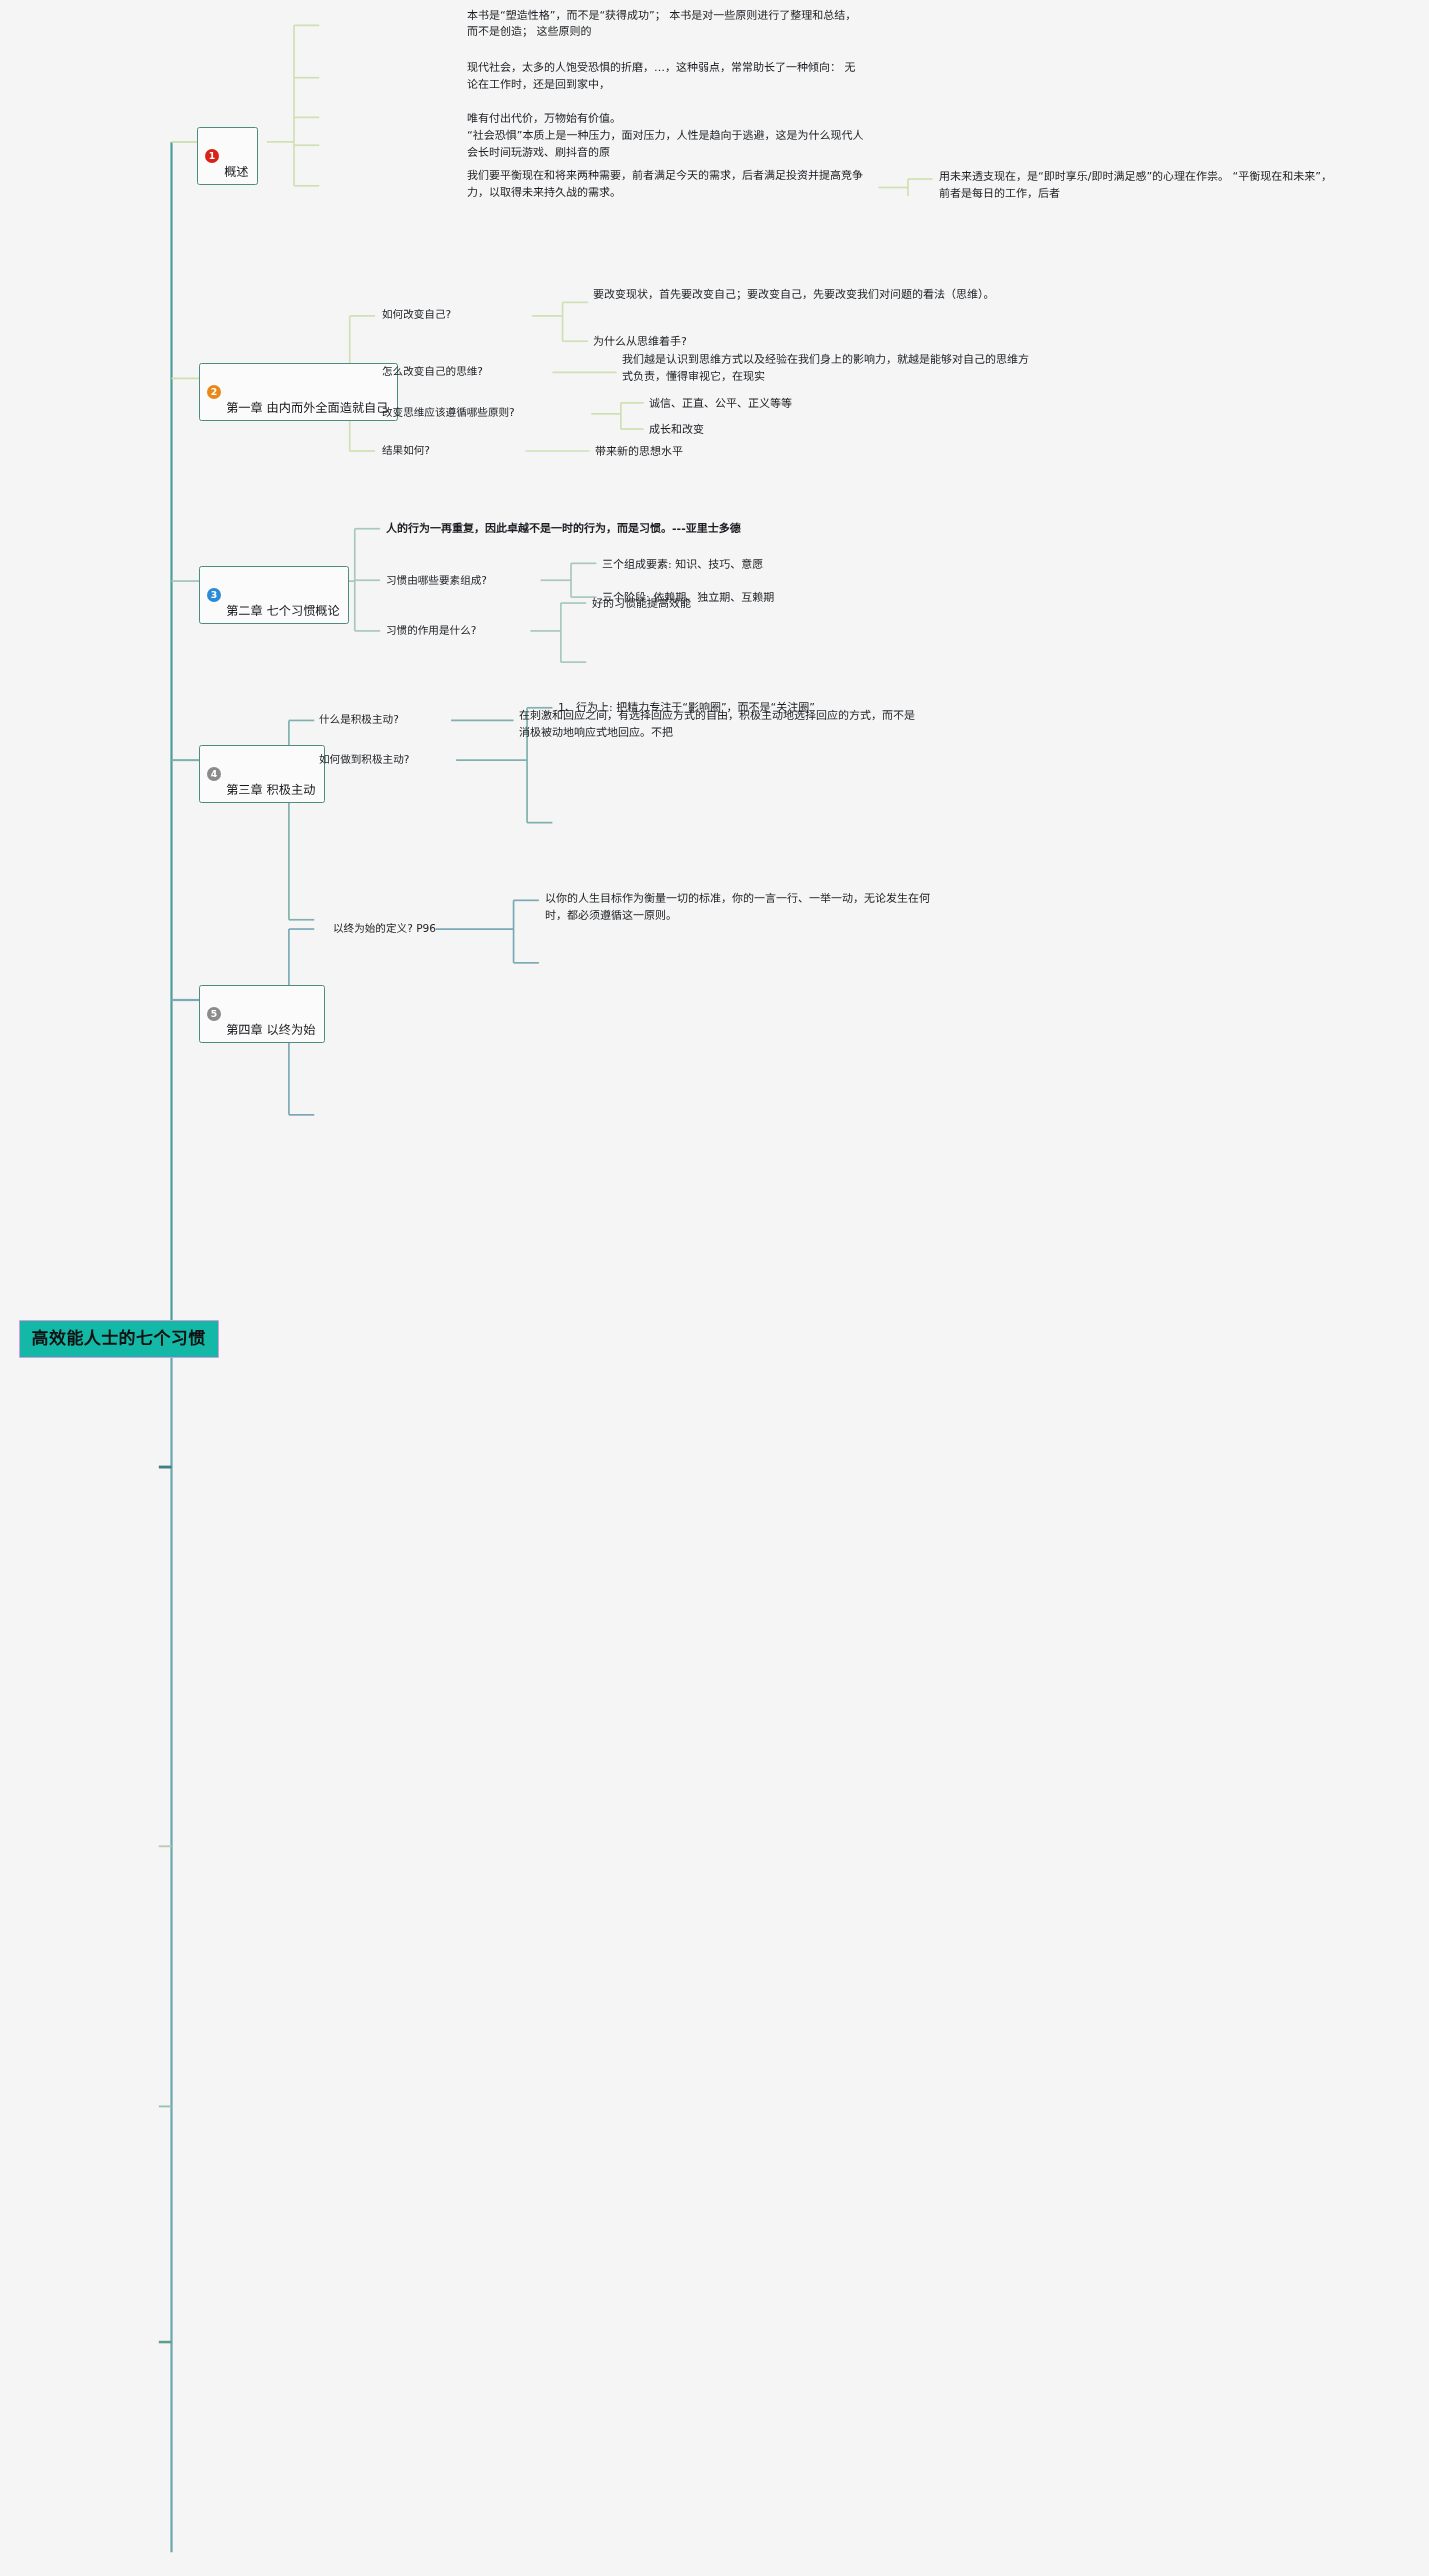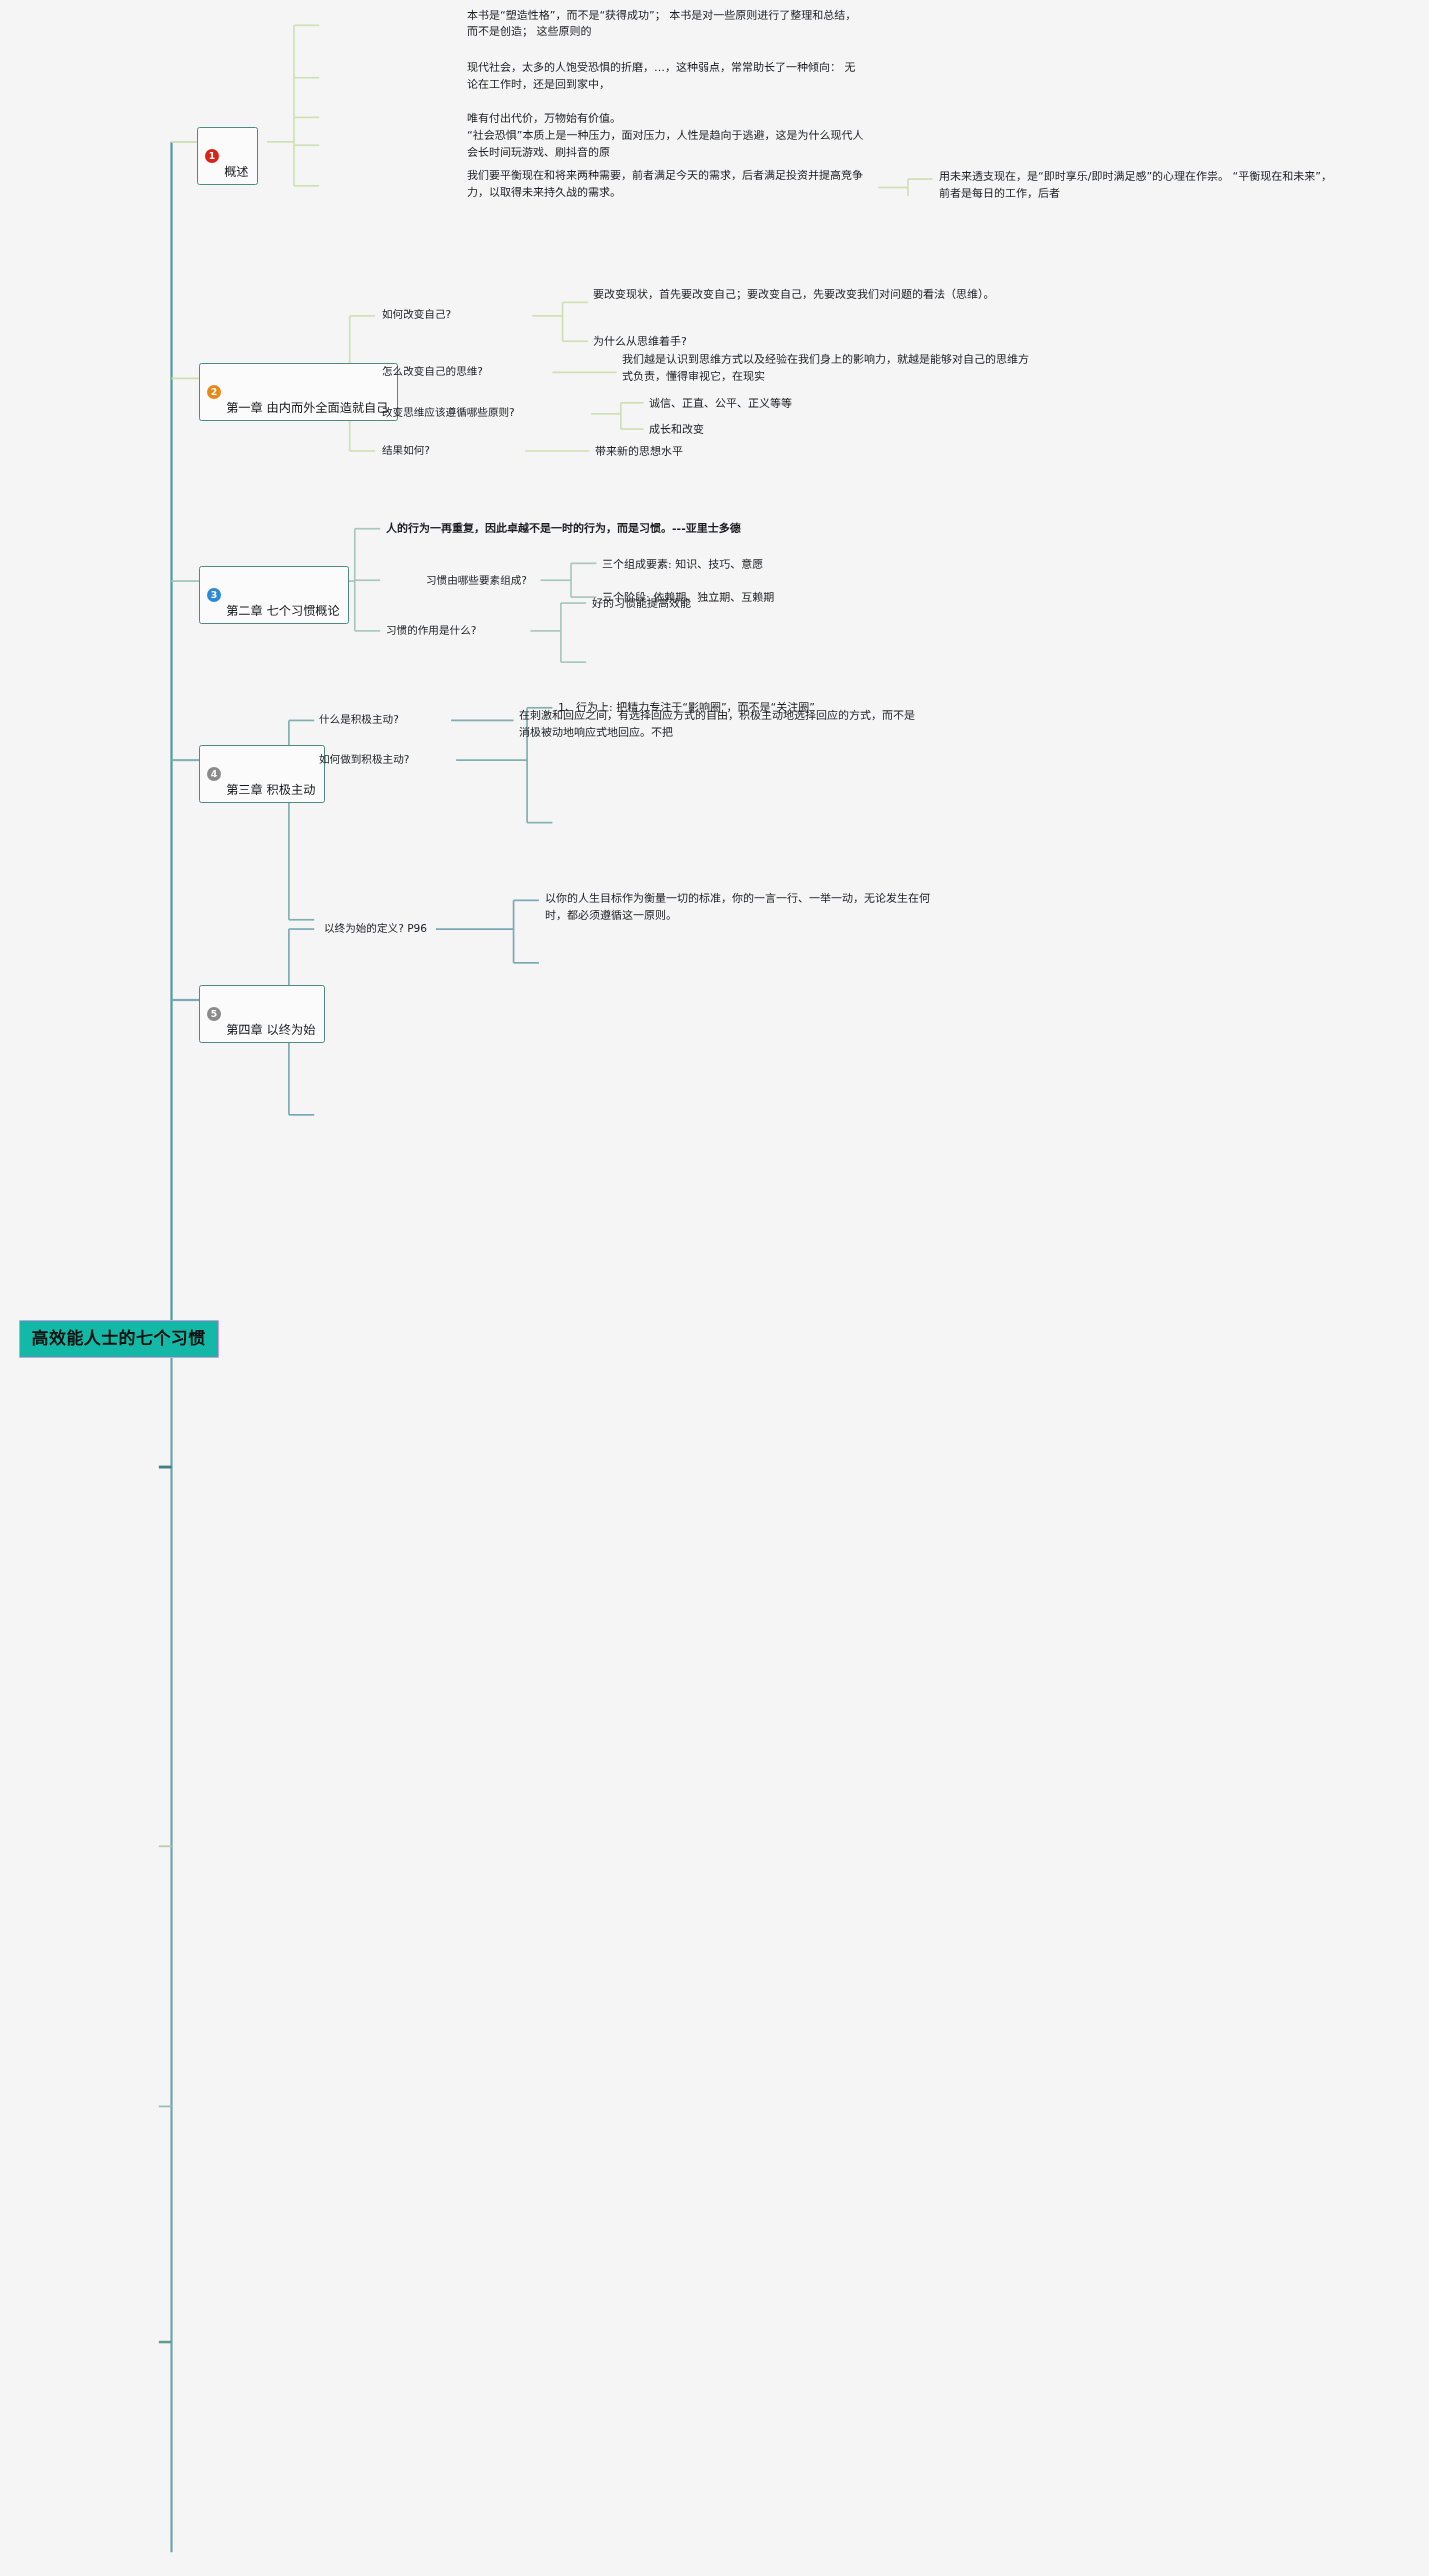--- a/index.html
+++ b/index.html
@@ -281,21 +281,21 @@
   <div class="topic-node" style="left:382px; top:443px;">结果如何?</div>
   <div class="detail-node nowrap" style="left:595px; top:444px;">带来新的思想水平</div>
 
   <div class="chapter-node" style="left:199px; top:566px;">
     <span class="badge" style="background:#2b8ad6;">3</span>
     <span class="chapter-label">第二章 七个习惯概论</span>
   </div>
 
   <div class="detail-node nowrap" style="left:386px; top:521px;font-weight:bold;">人的行为一再重复，因此卓越不是一时的行为，而是习惯。---亚里士多德</div>
 
-  <div class="topic-node" style="left:386px; top:573px;margin-left:40px;">习惯由哪些要素组成?</div>
+  <div class="topic-node" style="left:386px; top:573px;">习惯由哪些要素组成?</div>
   <div class="detail-node nowrap" style="left:602px; top:557px;">三个组成要素: 知识、技巧、意愿</div>
   <div class="detail-node nowrap" style="left:602px; top:590px;">三个阶段: 依赖期、独立期、互赖期</div>
 
   <div class="topic-node" style="left:386px; top:623px;">习惯的作用是什么?</div>
   <div class="detail-node nowrap" style="left:592px; top:596px;">好的习惯能提高效能</div>
 
   <div class="chapter-node" style="left:199px; top:745px;">
     <span class="badge" style="background:#8b8b8b;">4</span>
     <span class="chapter-label">第三章 积极主动</span>
   </div>
@@ -304,17 +304,17 @@
   <div class="detail-node wrap" style="left:519px; top:700px; width:405px;margin-top:8px;">在刺激和回应之间，有选择回应方式的自由，积极主动地选择回应的方式，而不是消极被动地响应式地回应。不把</div>
 
   <div class="topic-node" style="left:319px; top:752px;">如何做到积极主动?</div>
   <div class="detail-node nowrap" style="left:558px; top:700px;">1、行为上: 把精力专注于“影响圈”，而不是“关注圈”</div>
 
   <div class="chapter-node" style="left:199px; top:985px;">
     <span class="badge" style="background:#8b8b8b;">5</span>
     <span class="chapter-label">第四章 以终为始</span>
   </div>
 
-  <div class="topic-node" style="left:324px; top:921px;">以终为始的定义? P96</div>
+  <div class="topic-node" style="left:333px; top:921px;">以终为始的定义? P96</div>
   <div class="detail-node wrap" style="left:545px; top:891px; width:397px;">以你的人生目标作为衡量一切的标准，你的一言一行、一举一动，无论发生在何时，都必须遵循这一原则。</div>
 
 </div>
 
 
 </body></html>

